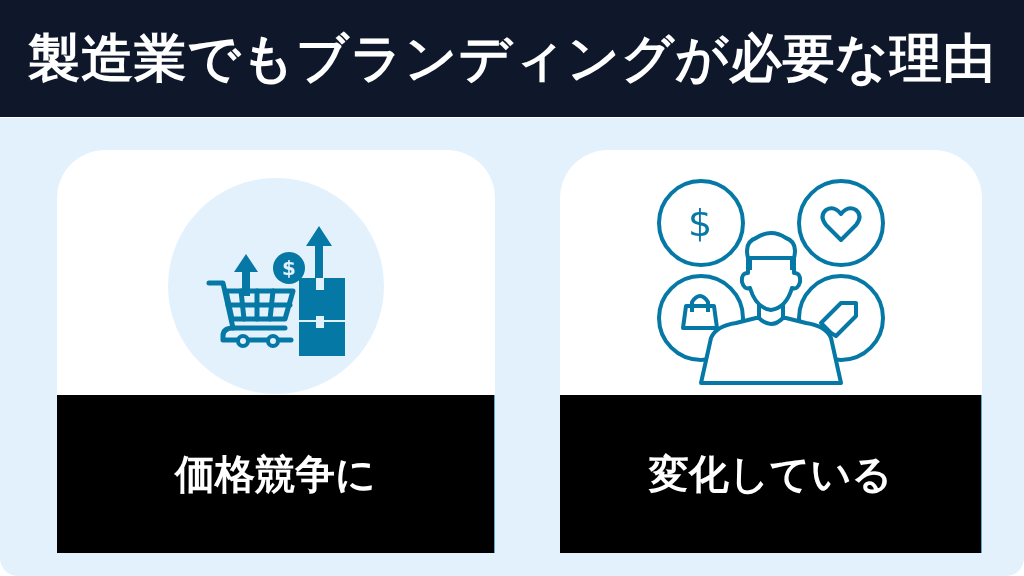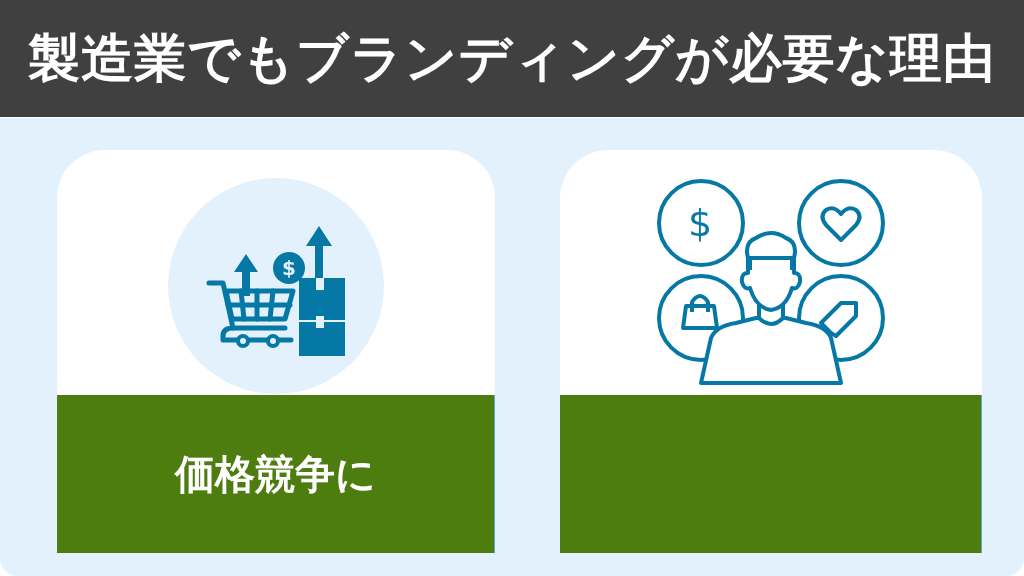--- a/index.html
+++ b/index.html
@@ -1,21 +1,21 @@
 <!DOCTYPE html>
 <html><head>
 <meta charset="utf-8">
 <style>
   * { box-sizing: border-box; margin: 0; padding: 0; }
   html, body { width: 1024px; height: 576px; overflow: hidden; background: #ffffff; }
   body { position: relative; font-family: "DejaVu Sans", "Liberation Sans", sans-serif; }
 
   .header {
     position: absolute; left: 0; top: 0; width: 1024px; height: 117px;
-    background: #404040;
+    background: #0f172a;
     display: flex; align-items: center; justify-content: center;
   }
   .header-title {
     color: #ffffff; font-weight: bold; font-size: 52px; letter-spacing: 1px;
     white-space: nowrap;
   }
 
   .panel {
     position: absolute; left: 0; top: 118px; width: 1024px; height: 458px;
     background: #e3f1fd;
@@ -38,21 +38,21 @@
 
   .icon-circle-bg {
     width: 216px; height: 216px; border-radius: 50%;
     background: #e3f1fd;
     display: flex; align-items: center; justify-content: center;
     margin-top: 26px;
   }
 
   .card-label {
     position: absolute; left: 0; bottom: 0; width: 100%; height: 158px;
-    background: #4d7c0f;
+    background: #000000;
     display: flex; flex-direction: column; align-items: center; justify-content: center;
     color: #ffffff; font-weight: bold; font-size: 40px; line-height: 56px;
     border-right: 1px solid #5aa9c9;
   }
   .card-label span { display: block; white-space: nowrap; }
 </style>
 </head>
 <body>
 
 <div class="header">
@@ -132,14 +132,15 @@
         <path d="M27,150 L30,128 L58,128 L61,150 Z"></path>
         <path d="M36,134 L36,124 Q44,112 52,124 L52,134"></path>
       </g>
 
       <g fill="none" stroke="#0578a5" stroke-width="4" stroke-linejoin="round">
         <path d="M175,155 L165,145 L185,125 L200,125 L200,138 L180,158 Z"></path>
       </g>
     </svg>
   </div>
   <div class="card-label">
+    <span>変化している</span>
   </div>
 </div>
 
 </body></html>

